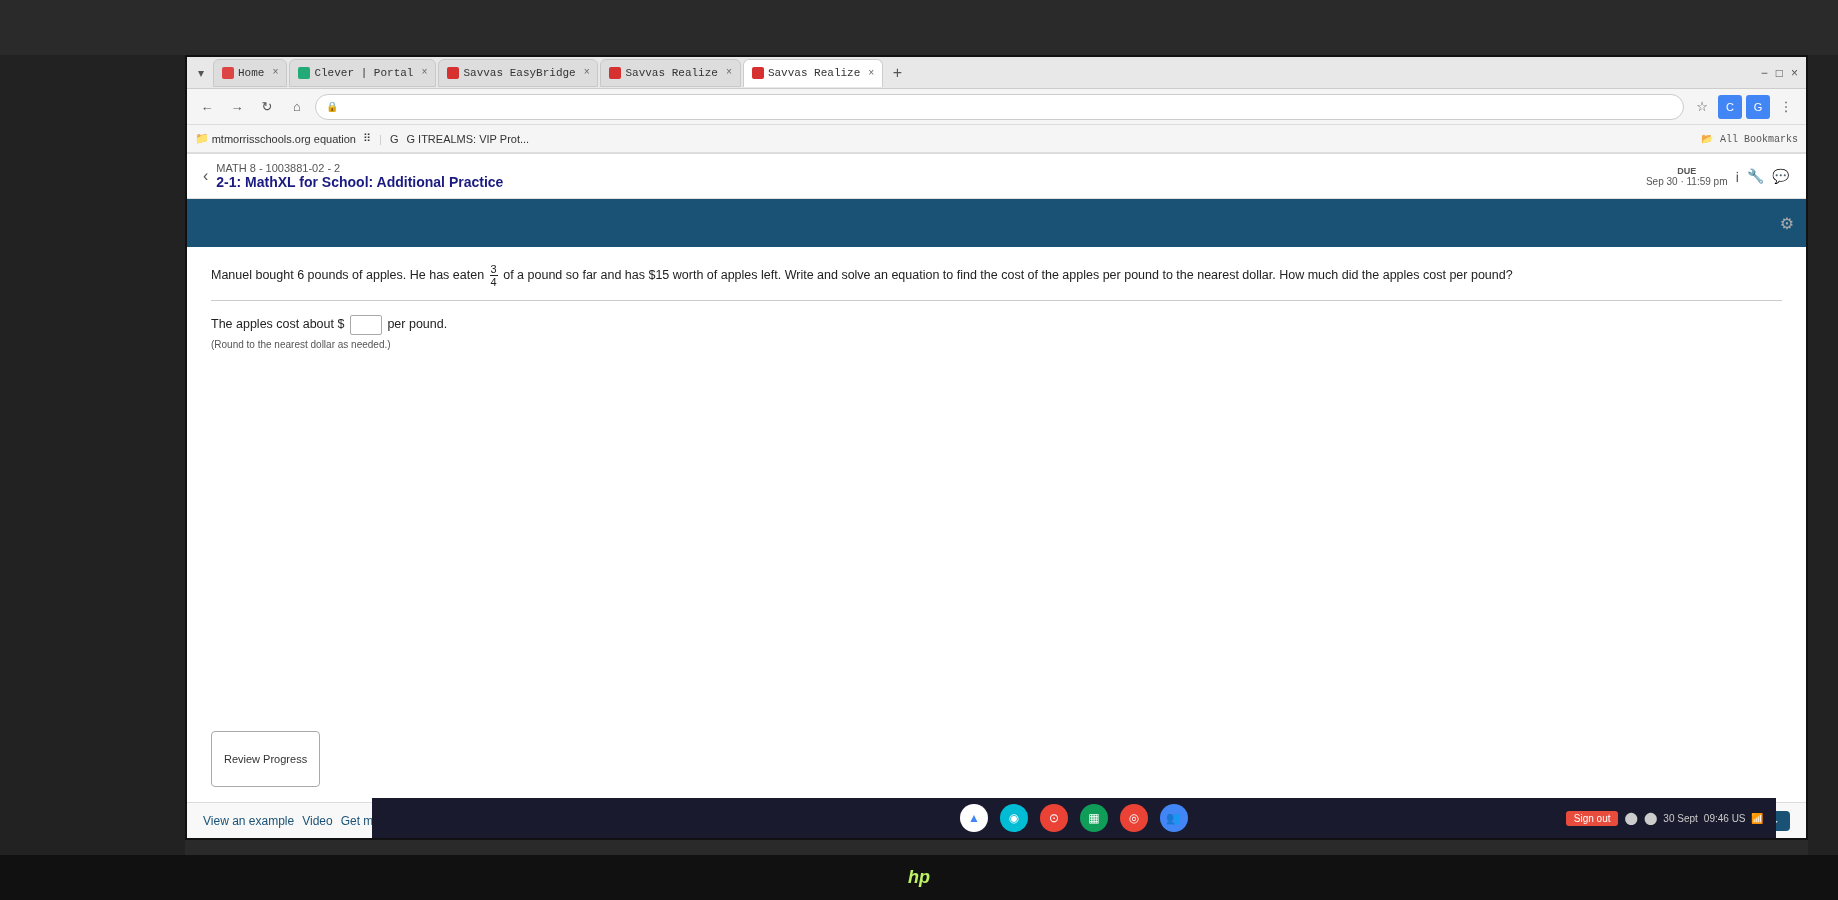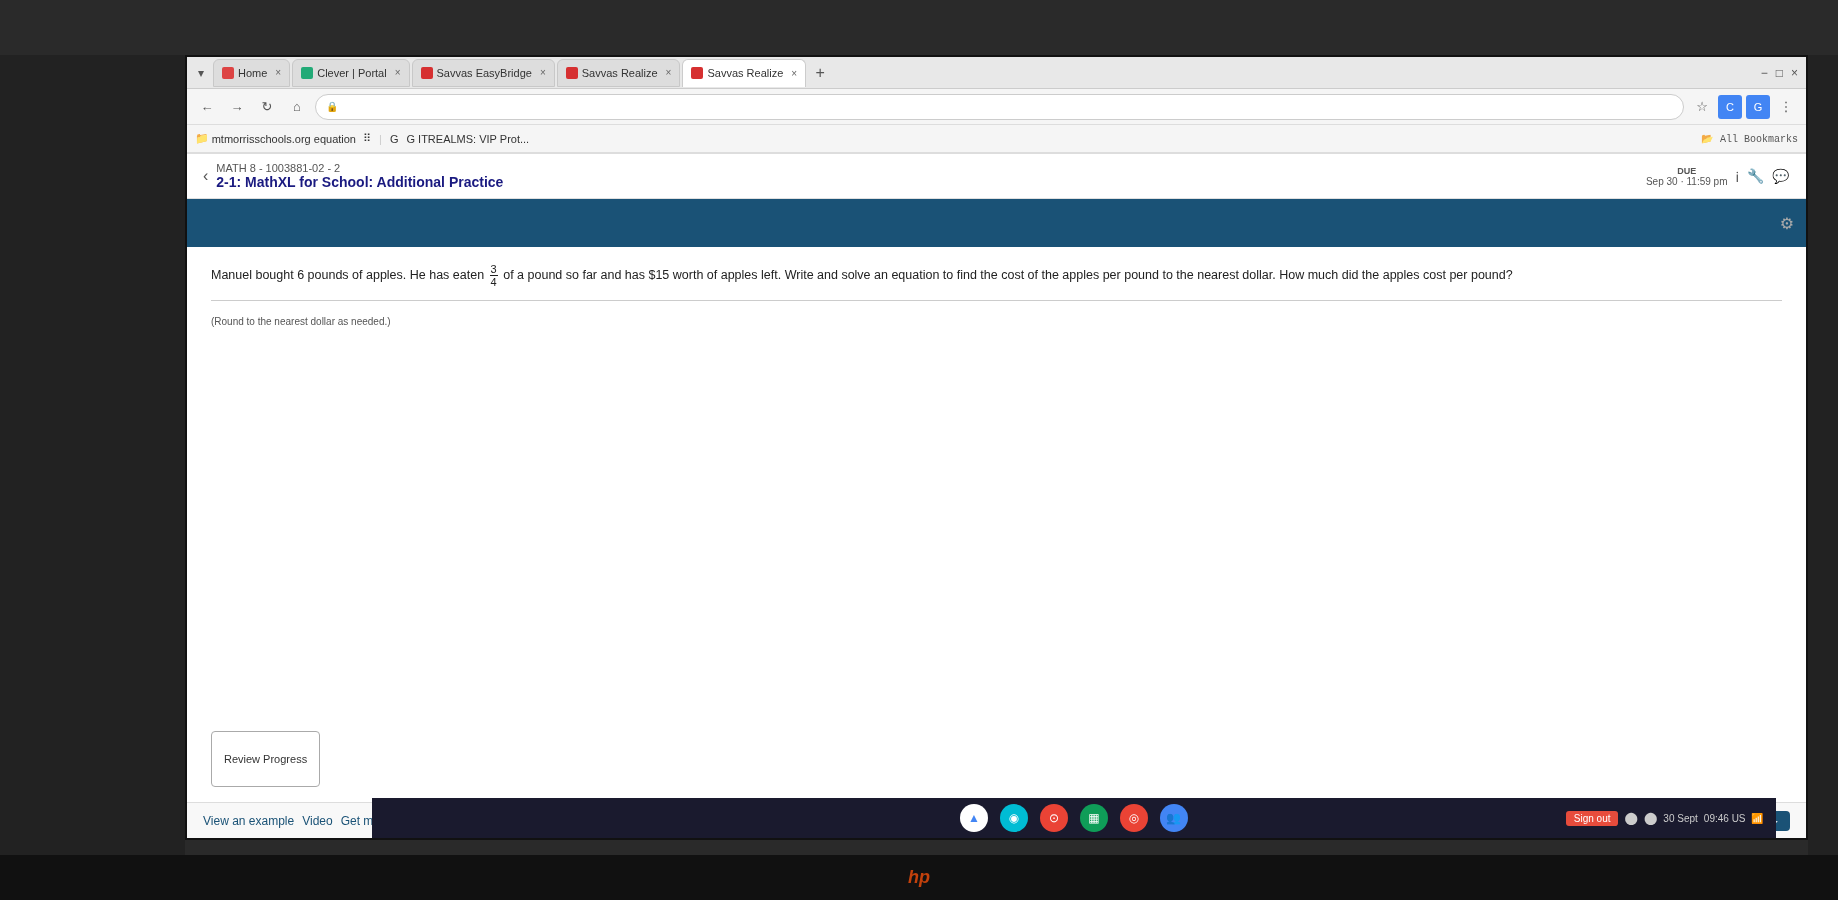--- a/index.html
+++ b/index.html
@@ -66,20 +66,21 @@
       padding: 0 8px;
       border-radius: 6px 6px 0 0;
       font-size: 11px;
       color: #333;
       gap: 4px;
       cursor: pointer;
       white-space: nowrap;
       max-width: 160px;
       overflow: hidden;
       text-overflow: ellipsis;
+      font-family: Liberation Mono, monospace;
     }
 
     .tab.active {
       background: #fff;
       border: 1px solid #ccc;
       border-bottom: none;
     }
 
     .tab.inactive {
       background: #ddd;
@@ -514,21 +515,21 @@
       left: 0;
       right: 0;
       height: 45px;
       background: #111;
       display: flex;
       align-items: center;
       justify-content: center;
     }
 
     .hp-logo {
-      color: #c2410c;
+      color: #bef264;
       font-size: 18px;
       font-weight: bold;
       font-style: italic;
     }
 
     
     .left-keyboard {
       position: absolute;
       top: 55px;
       left: 0;
@@ -670,20 +671,25 @@
           <span class="fraction">
             <span class="num">3</span>
             <span class="den">4</span>
           </span>
           <span> of a pound so far and has $15 worth of apples left. Write and solve an equation to find the cost of the apples per pound to the nearest dollar. How much did the apples cost per pound?</span>
         </div>
 
         <hr class="question-divider">
 
         <div class="answer-area">
+          <div>
+            <span>The apples cost about $</span>
+            <div class="answer-input"></div>
+            <span> per pound.</span>
+          </div>
           <div class="answer-note">(Round to the nearest dollar as needed.)</div>
         </div>
       </div>
 
       <div class="review-progress-btn">
         <span>Review Progress</span>
       </div>
 
       <div class="bottom-toolbar">
         <div class="bottom-left">

